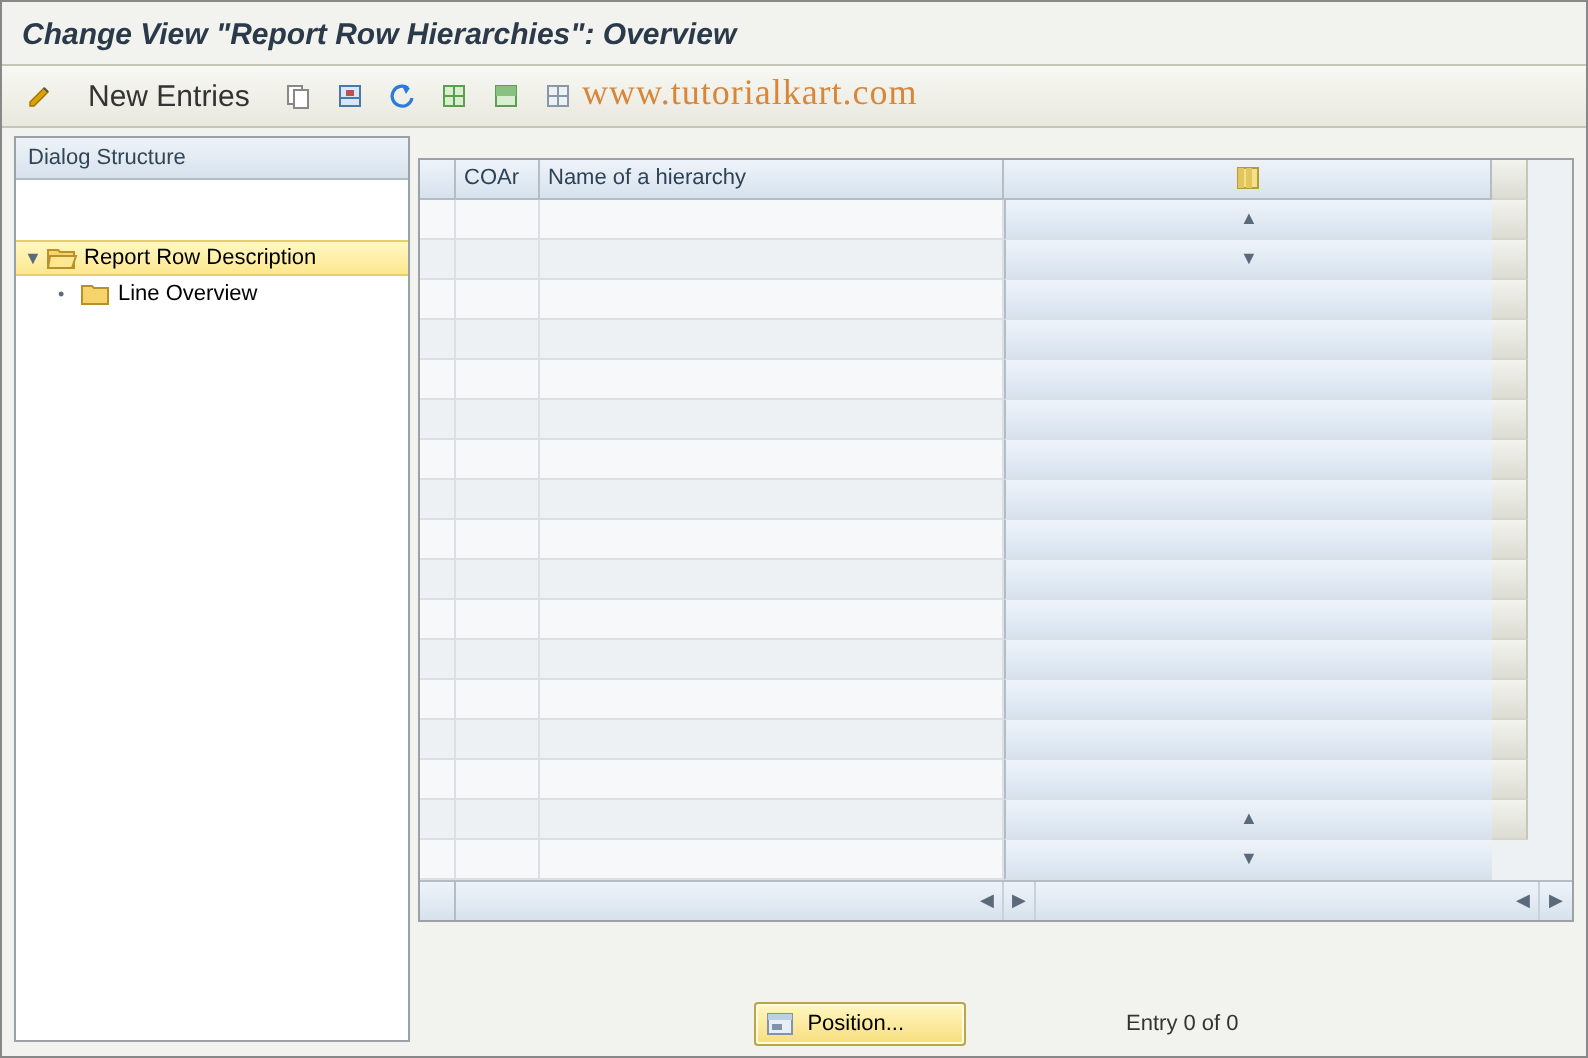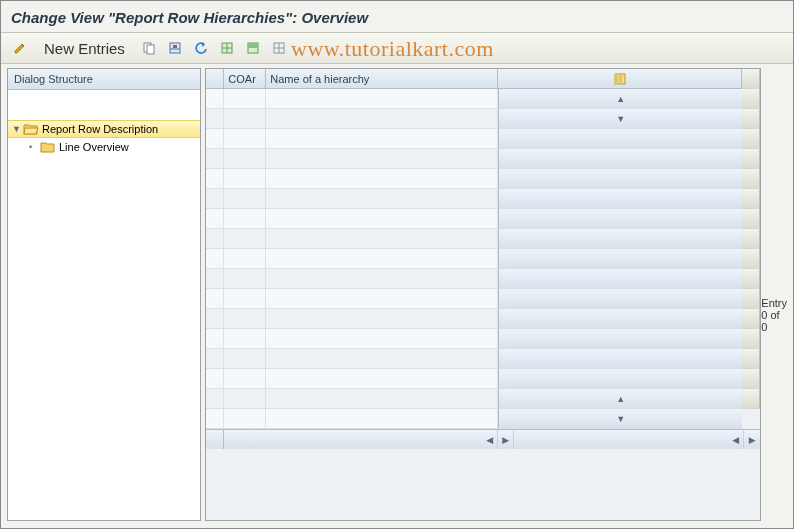--- a/index.html
+++ b/index.html
@@ -50,21 +50,21 @@
     border: 1px solid transparent;
     border-radius: 3px;
     cursor: pointer;
     font-size: 15px;
     color: #333;
   }
   .watermark {
     position: absolute;
     left: 290px;
     top: 3px;
-    font-size: 22px;
+    font-size: 18px;
     color: #d8873a;
     font-family: Georgia, serif;
     letter-spacing: 0.5px;
   }
   .main {
     display: flex;
     height: calc(100% - 66px);
   }
   .tree-panel {
     width: 198px;
@@ -103,23 +103,24 @@
   .tree-indent { display:inline-block; }
   .caret {
     width: 8px; color:#5a6a7a; font-size: 9px;
   }
   .folder-icon {
     width: 16px; height: 14px;
     display:inline-flex; align-items:center; justify-content:center;
   }
   .right-panel {
     flex: 1;
-    margin: 4px 6px 4px 2px;
-    display: flex;
-    flex-direction: row;
+    margin: 16px 6px 4px 2px;
+    display: flex;
+    flex-direction: column;
+    justify-content: center;
   }
   .grid-wrap {
     border: 1px solid #9aa2a8;
     background: #eef1f3;
     flex: 0 0 auto;
   }
   .grid {
     display: grid;
     grid-template-columns: 18px 42px 232px 244px 18px;
   }
@@ -379,16 +380,26 @@
         <div style="width:258px"></div>
         <div class="hscroll-btn">◀</div>
         <div class="hscroll-btn">▶</div>
         <div class="hscroll-track"></div>
         <div class="hscroll-btn">◀</div>
         <div class="hscroll-btn" style="border-right:none">▶</div>
       </div>
     </div>
 
     <div class="footer">
+      <div class="pos-btn">
+        <span class="pos-icon">
+          <svg width="14" height="14" viewBox="0 0 14 14">
+              <rect x="1" y="2" width="12" height="10" fill="#e8eef6" stroke="#7c94ac"></rect>
+              <rect x="1" y="2" width="12" height="3" fill="#bcd0e4"></rect>
+              <rect x="3" y="7" width="5" height="3" fill="#7c94ac"></rect>
+            </svg>
+        </span>
+        <span>Position...</span>
+      </div>
       <div class="entry-text">Entry 0 of 0</div>
     </div>
   </div>
 </div>
 
 </body></html>

